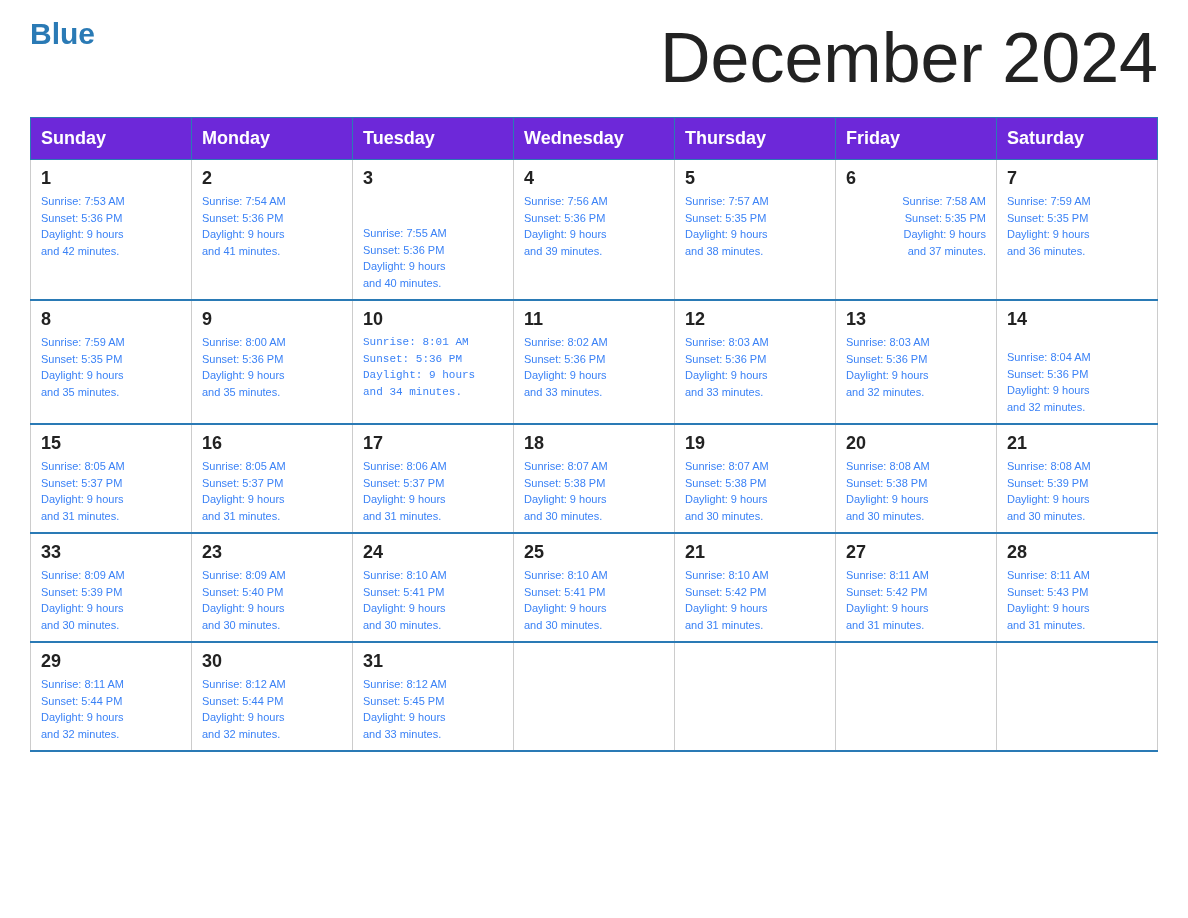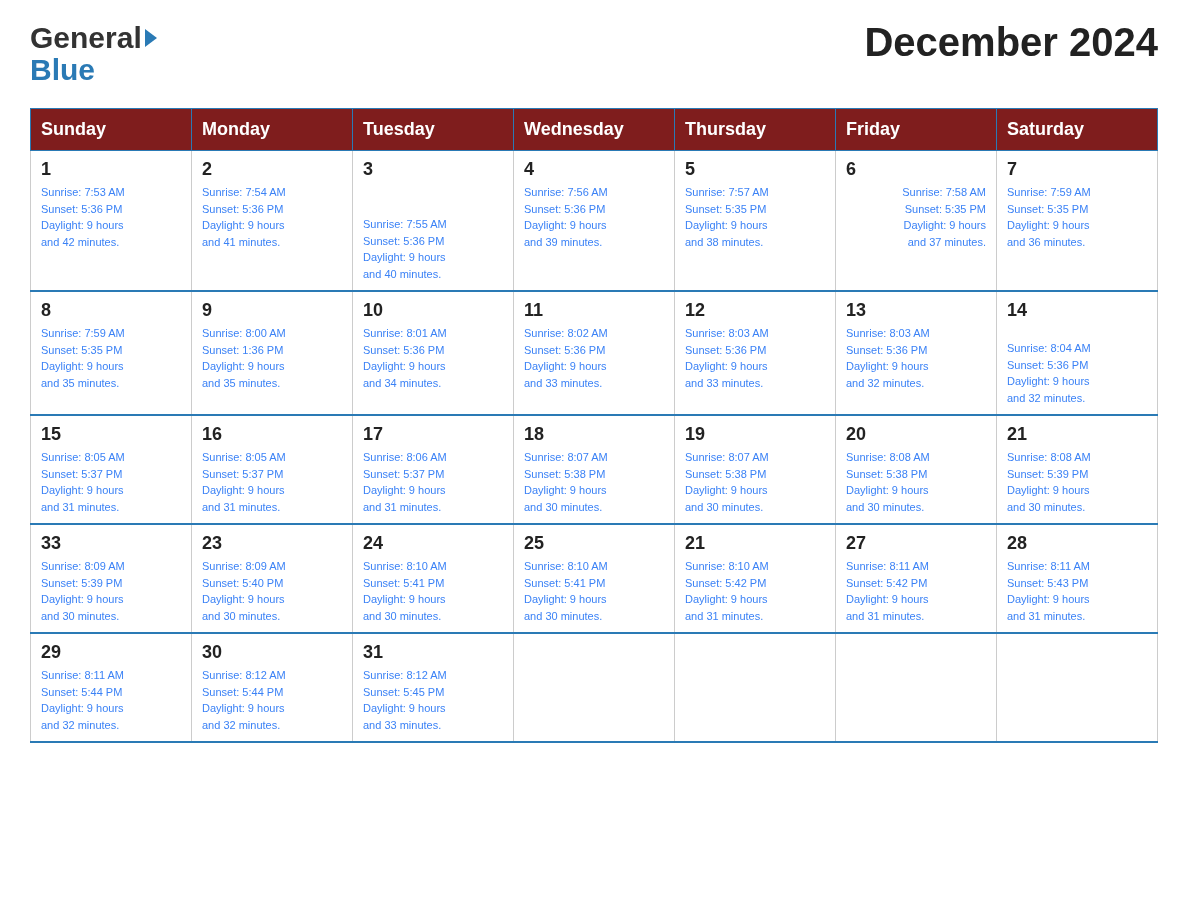--- a/index.html
+++ b/index.html
@@ -13,37 +13,37 @@
     .header {
       display: flex;
       justify-content: space-between;
       align-items: flex-start;
       margin-bottom: 20px;
     }
     .header-right {
       text-align: right;
     }
     .month-title {
-      font-size: 40px;
-      font-weight: bold;
+      font-size: 70px;
+      font-weight: normal;
       color: #222;
       line-height: 1.1;
     }
     .location {
       font-size: 22px;
       color: #444;
       margin-top: 4px;
     }
     table {
       width: 100%;
       border-collapse: collapse;
       table-layout: fixed;
     }
     thead tr th {
-      background-color: #7f1d1d;
+      background-color: #6d28d9;
       color: #fff;
       font-size: 18px;
       font-weight: bold;
       padding: 10px 10px;
       text-align: left;
       border: 1px solid #2a7ab5;
     }
     tbody tr td {
       vertical-align: top;
       padding: 8px 10px;
@@ -93,24 +93,20 @@
     }
     .logo-wrapper {
       line-height: 1.2;
     }
   </style>
 </head>
 <body>
 
 <div class="header">
   <div class="logo-wrapper">
-    <div class="logo-row">
-      <span class="logo-text-general">General</span>
-      <span class="logo-arrow"></span>
-    </div>
     <div class="logo-bottom">Blue</div>
   </div>
   <div class="header-right">
     <div class="month-title">December 2024</div>
   </div>
 </div>
 
 <table>
   <thead>
     <tr>
@@ -179,27 +175,27 @@
         <td>
           <span class="day-number">8</span>
           <div class="day-info" style="white-space: pre-line;">Sunrise: 7:59 AM
 Sunset: 5:35 PM
 Daylight: 9 hours
 and 35 minutes.</div>
         </td>
         <td>
           <span class="day-number">9</span>
           <div class="day-info" style="white-space: pre-line;">Sunrise: 8:00 AM
-Sunset: 1:36 PM
+Sunset: 5:36 PM
 Daylight: 9 hours
 and 35 minutes.</div>
         </td>
         <td>
           <span class="day-number">10</span>
-          <div class="day-info" style="white-space: pre-line;">Sunrise: 8:01 AM
+          <div class="day-info" style="white-space: pre-line; font-family: Liberation Mono, monospace;">Sunrise: 8:01 AM
 Sunset: 5:36 PM
 Daylight: 9 hours
 and 34 minutes.</div>
         </td>
         <td>
           <span class="day-number">11</span>
           <div class="day-info" style="white-space: pre-line;">Sunrise: 8:02 AM
 Sunset: 5:36 PM
 Daylight: 9 hours
 and 33 minutes.</div>

